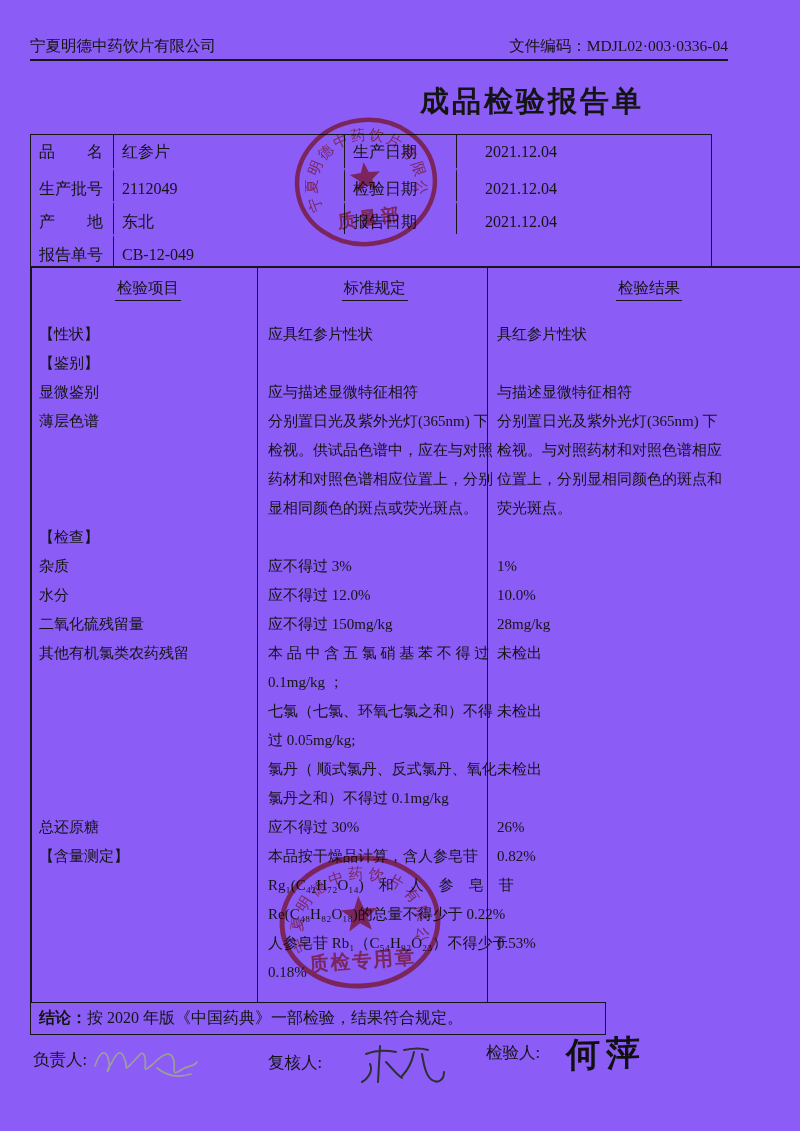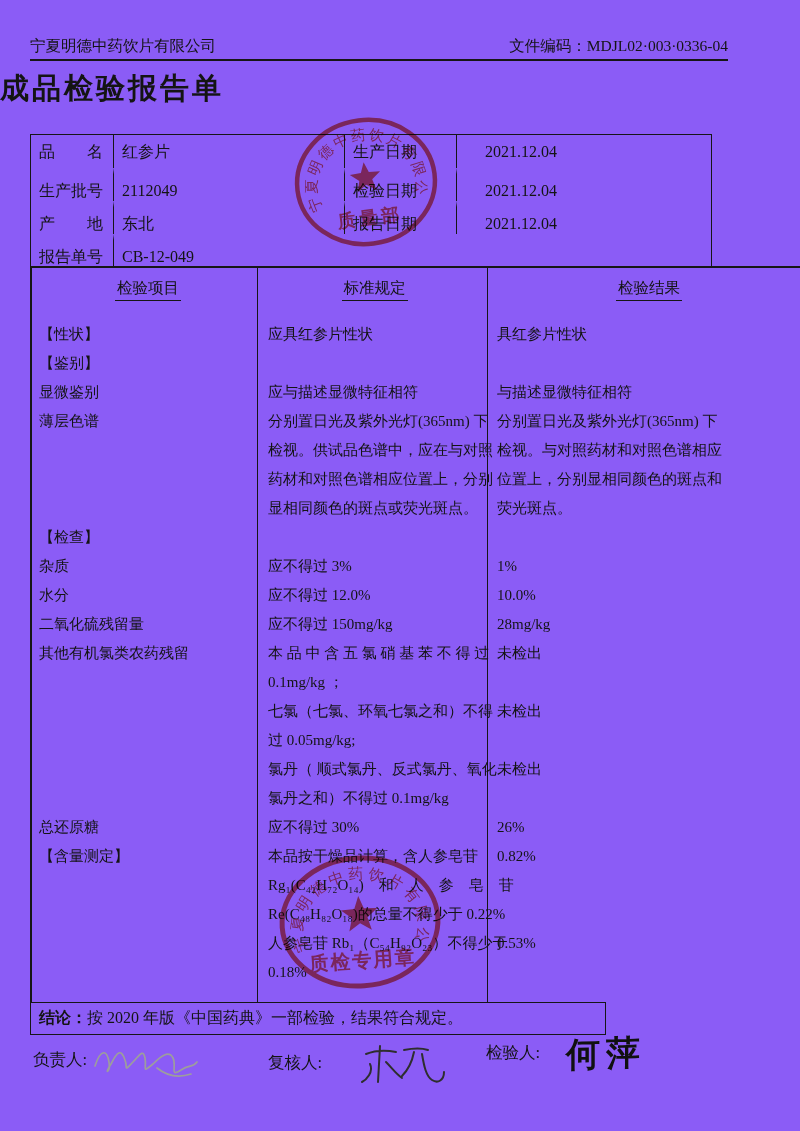--- a/index.html
+++ b/index.html
@@ -7,29 +7,29 @@
     position:relative; width:800px; height:1131px; margin:0 auto;
     background:#8b5cf6; overflow:hidden;
     font-family:"Liberation Serif","DejaVu Serif",serif;
     color:#141414;
   }
   
   .doc-header { position:absolute; left:30px; top:36px; width:698px;
     display:flex; justify-content:space-between; font-size:15.5px; }
   .header-rule { position:absolute; left:30px; top:59px; width:698px;
     border-top:2px solid #161616; }
-  .doc-title { position:absolute; left:0; top:69px; width:644px;
-    text-align:left; font-size:29px; font-weight:bold; letter-spacing:3px; }
+  .doc-title { position:absolute; left:0; top:82px; width:644px;
+    text-align:right; font-size:29px; font-weight:bold; letter-spacing:3px; }
   
   .info-table { position:absolute; left:30px; top:134px; width:682px;
     border:1.5px solid #161616; display:grid;
     grid-template-columns:82px 231px 112px 1fr; box-sizing:border-box;
     font-size:16px; }
   .ic { height:33px; line-height:33px; padding-left:8px; box-sizing:border-box;
-    border-left:1px solid #161616; border-top:6px solid #8b5cf6;
+    border-left:1px solid #161616; border-top:4px solid #8b5cf6;
     white-space:nowrap; overflow:hidden; }
   .ic.first-col { border-left:none; }
   .ic.first-row { border-top:none; }
   .ic.span3 { grid-column:2 / 5; }
   .ic.val2 { padding-left:28px; }
   
   .main-table { position:absolute; left:30px; top:266px; width:777px; height:736px;
     border:2px solid #161616; border-bottom:none; box-sizing:border-box;
     display:flex; flex-direction:column; font-size:15px; }
   .trow { display:grid; grid-template-columns:226px 230px 1fr; }

